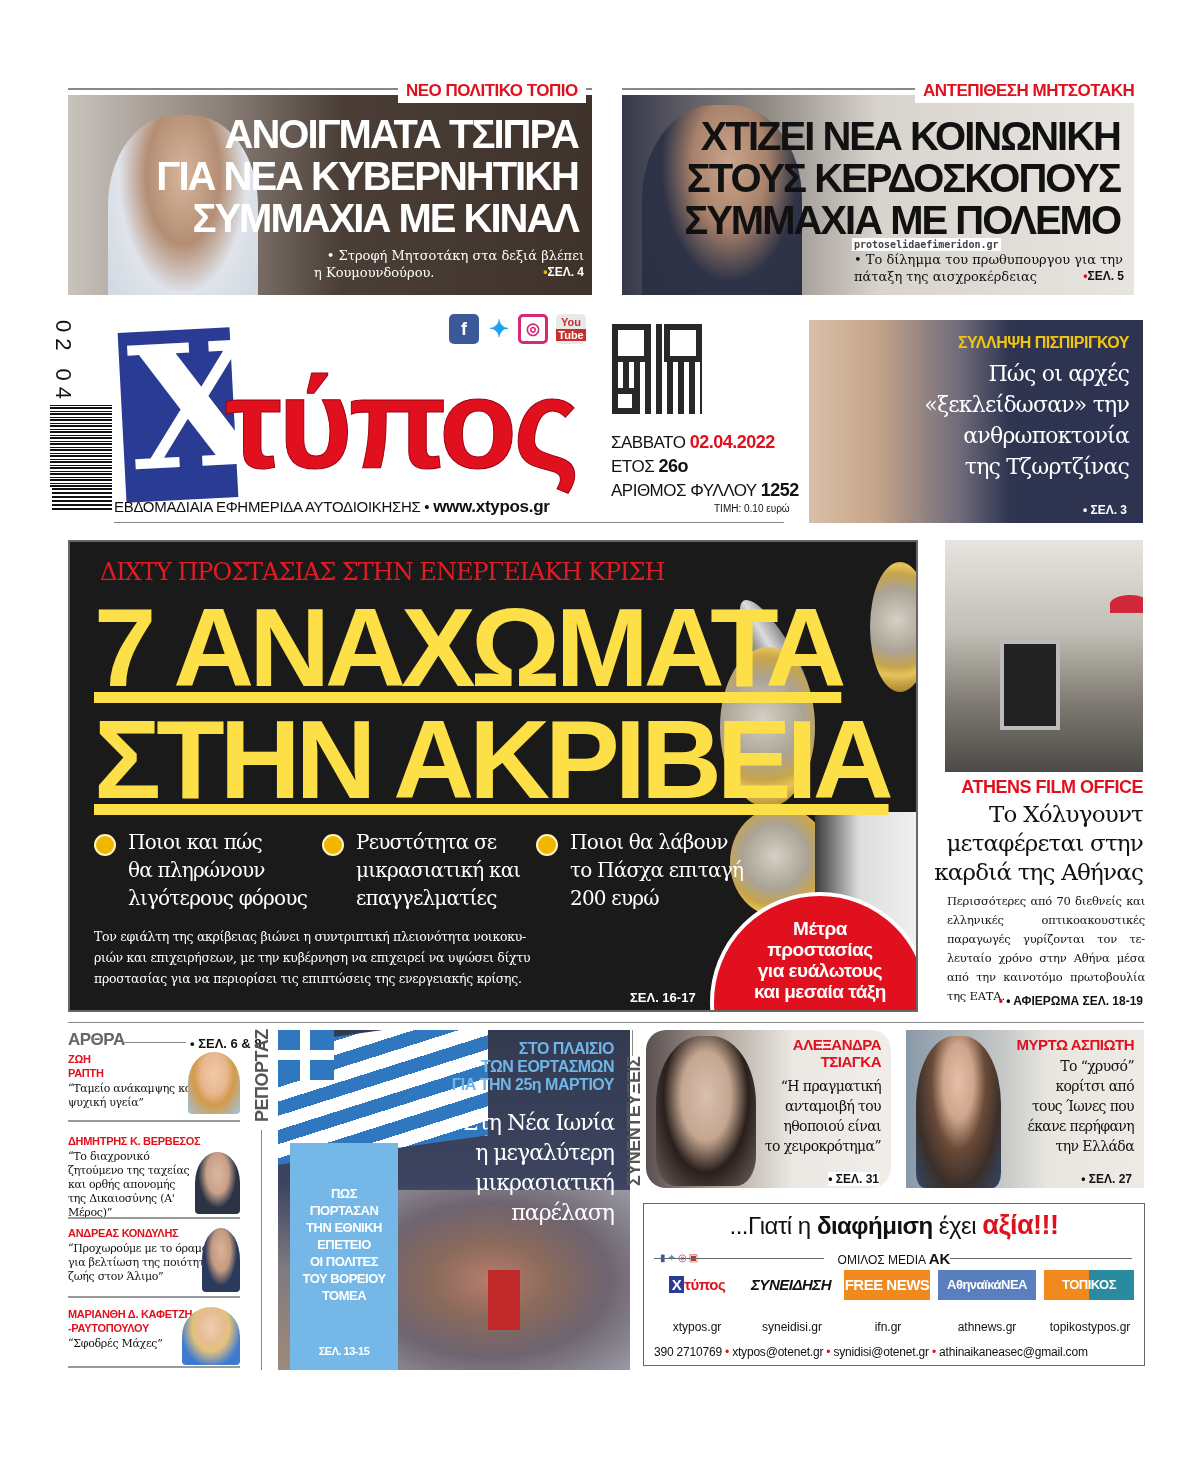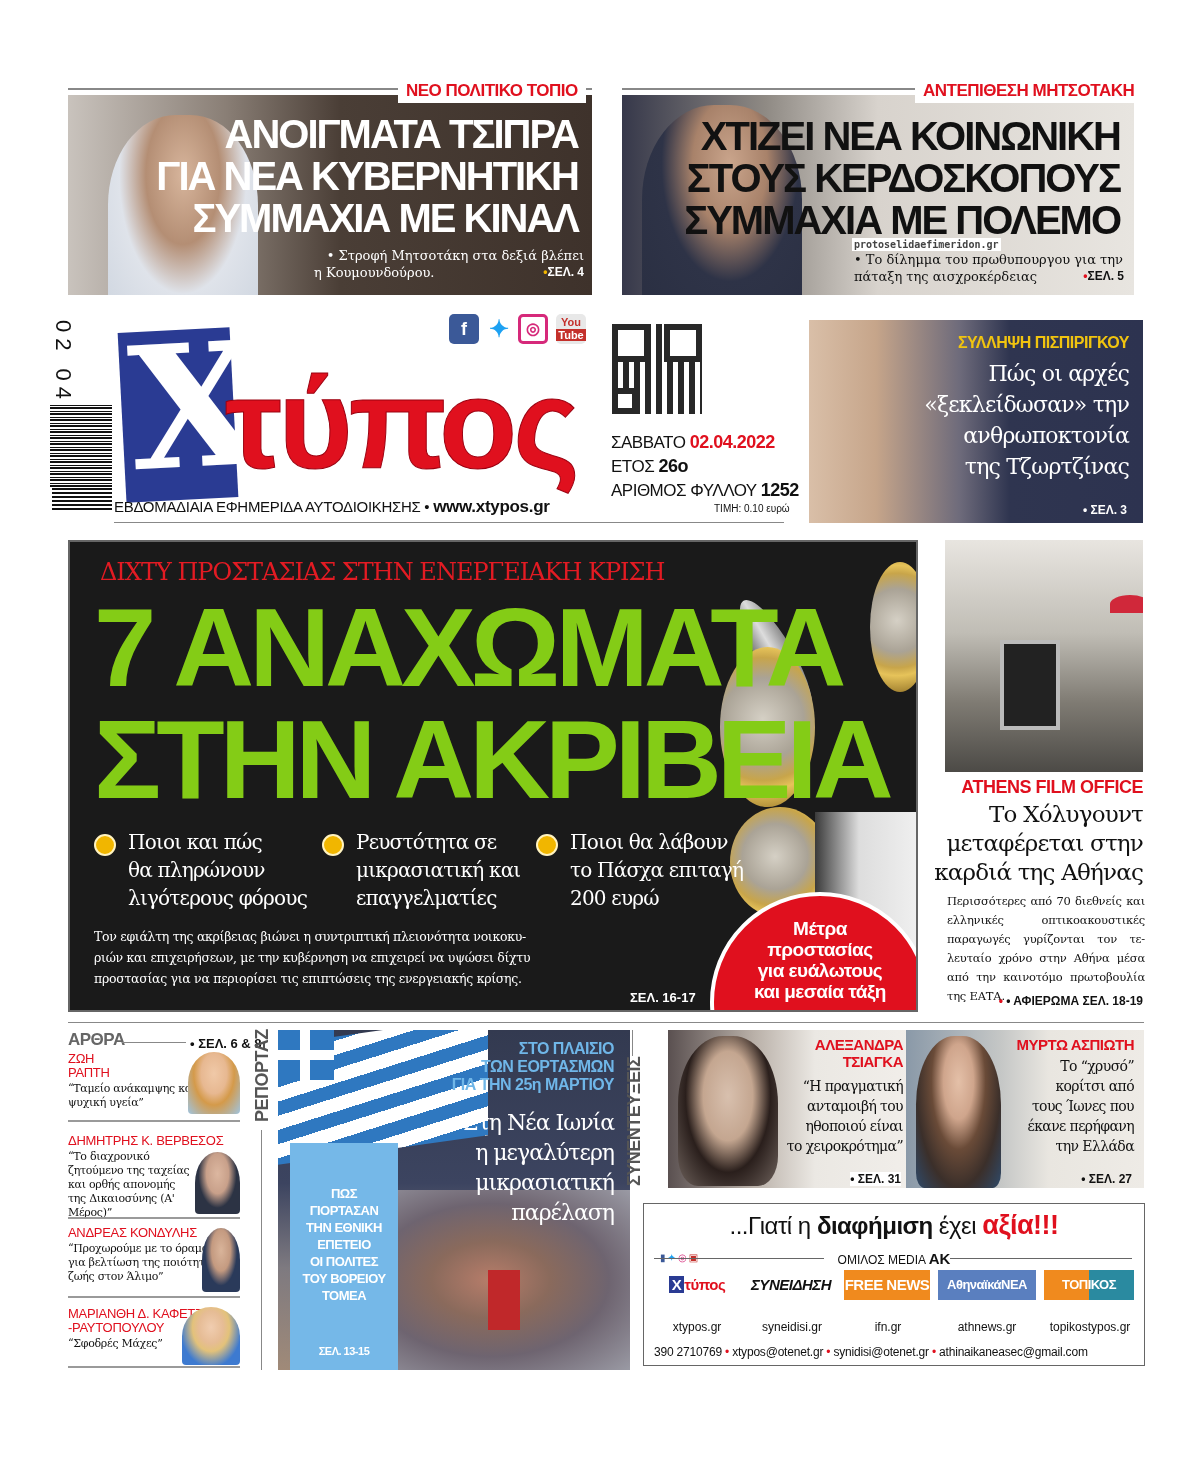--- a/index.html
+++ b/index.html
@@ -38,57 +38,57 @@
   
   .barcode { position: absolute; left: 50px; top: 405px; width: 62px; height: 82px; background: repeating-linear-gradient(0deg, #111 0 2px, #fff 2px 3px, #111 3px 4px, #fff 4px 6px); }
   .vert-date { position: absolute; left: 76px; top: 320px; font-size: 22px; transform: rotate(90deg); transform-origin: left top; white-space: nowrap; letter-spacing: 6px; }
 
   
   .pisp { position: absolute; left: 809px; top: 320px; width: 334px; height: 203px; background: linear-gradient(90deg, #d9bfa8 0%, #c6a58a 20%, #6e6b7b 45%, #2f3550 60%, #2d3350 100%); overflow: hidden; }
 
   
   .lead { position: absolute; left: 68px; top: 540px; width: 850px; height: 472px; background: #1a1a1a; border: 2px solid #666; overflow: hidden; }
   .lead-kicker { position: absolute; left: 30px; top: 16px; color: #e31b23; font-family: "DejaVu Serif", serif; font-size: 24px; letter-spacing: -1px; }
-  .lead-hl { position: absolute; left: 24px; top: 50px; color: #84cc16; font-weight: bold; font-size: 112px; line-height: 112px; letter-spacing: -5px; }
+  .lead-hl { position: absolute; left: 24px; top: 50px; color: #fde047; font-weight: bold; font-size: 112px; line-height: 112px; letter-spacing: -5px; text-decoration: underline; }
   .coin { position: absolute; border-radius: 50%; background: radial-gradient(circle at 45% 45%, #d5d0c5 0%, #aaa396 40%, #c8a54a 60%, #e6c35a 70%, #8a6a22 100%); }
   .bullet { position: absolute; top: 286px; }
   .bullet .b-dot { position: absolute; left: 0; top: 6px; width: 22px; height: 22px; border-radius: 50%; background: #f1b600; border: 2px solid #fff3c0; }
   .bullet .b-text { position: absolute; left: 34px; top: 0; color: #fff; font-family: "DejaVu Serif", serif; font-size: 20px; line-height: 28px; width: 200px; letter-spacing: -0.8px; }
   .lead-body { position: absolute; left: 24px; top: 384px; width: 630px; color: #fff; font-family: "DejaVu Serif", serif; font-size: 12.5px; line-height: 21px; letter-spacing: -0.3px; }
   .lead-sel { position: absolute; left: 560px; top: 448px; color: #fff; font-weight: bold; font-size: 13px; }
   .red-circle { position: absolute; left: 640px; top: 350px; width: 220px; height: 220px; border-radius: 50%; background: #e0101e; border: 4px solid #fff; }
   .red-circle span { position: absolute; left: 0; width: 100%; top: 22px; text-align: center; color: #fff; font-weight: bold; font-size: 19px; line-height: 21px; letter-spacing: -0.5px; }
 
   
   .film-photo { position: absolute; left: 945px; top: 540px; width: 198px; height: 232px; background: linear-gradient(180deg, #e8e5e0 0%, #c0bdb5 40%, #7f7b73 70%, #4c4a46 100%); overflow: hidden; }
   .film-kicker { position: absolute; right: 57px; top: 777px; color: #e0101e; font-weight: bold; font-size: 18px; letter-spacing: -0.5px; }
   .film-hl { position: absolute; right: 57px; top: 800px; text-align: right; font-family: "DejaVu Serif", serif; font-size: 23px; line-height: 29px; letter-spacing: -0.8px; }
   .film-body { position: absolute; left: 947px; top: 892px; width: 198px; font-family: "DejaVu Serif", serif; font-size: 11.5px; line-height: 19px; text-align: justify; letter-spacing: -0.2px; }
   .film-sel { position: absolute; right: 57px; top: 994px; font-weight: bold; font-size: 12px; }
 
   
   .section-title { font-weight: bold; font-size: 17px; color: #666; letter-spacing: -0.5px; }
   .art { position: absolute; left: 68px; width: 172px; }
-  .art .name { color: #e0101e; font-weight: normal; font-size: 13px; line-height: 14px; letter-spacing: -0.3px; }
+  .art .name { color: #e0101e; font-weight: bold; font-size: 11px; line-height: 14px; letter-spacing: -0.3px; }
   .art .quote { font-family: "DejaVu Serif", serif; font-size: 11px; line-height: 14px; letter-spacing: -0.3px; width: 128px; margin-top: 2px; }
   .art .avatar { position: absolute; right: 0; border-radius: 50% 50% 4px 4px; }
   .art-rule { position: absolute; left: 68px; width: 172px; height: 2px; background: #9a9a9a; }
 
   .vert-label { position: absolute; font-weight: bold; font-size: 18px; color: #555; transform: rotate(-90deg); transform-origin: left top; white-space: nowrap; letter-spacing: -0.5px; }
 
   .reportaz { position: absolute; left: 278px; top: 1030px; width: 352px; height: 340px; background: linear-gradient(180deg, #333a50 0%, #3c4460 45%, #7e7a80 70%, #a08a78 100%); overflow: hidden; }
   .flag { position: absolute; left: 0; top: 0; width: 210px; height: 120px; background: repeating-linear-gradient(170deg, #2f78c0 0 14px, #fff 14px 28px); transform: skewY(-8deg); }
   .rep-kicker { position: absolute; right: 16px; top: 10px; color: #6fb6e8; font-weight: bold; font-size: 16px; line-height: 18px; text-align: right; letter-spacing: -0.5px; }
   .rep-hl { position: absolute; right: 16px; top: 78px; color: #fff; font-family: "DejaVu Serif", serif; font-size: 22px; line-height: 30px; text-align: right; letter-spacing: -1px; }
   .rep-box { position: absolute; left: 12px; top: 113px; width: 108px; height: 227px; background: #75b8e8; }
   .rep-box span { position: absolute; left: 0; width: 100%; top: 42px; text-align: center; color: #fff; font-weight: bold; font-size: 13px; line-height: 17px; letter-spacing: -0.5px; }
   .rep-box .rsel { top: 200px; font-size: 11px; }
 
   .interview { position: absolute; top: 1030px; height: 158px; overflow: hidden; }
-  .int1 { left: 668px; width: 245px; background: linear-gradient(90deg, #5a5050 0%, #b9b0a8 35%, #ebe8e3 60%, #f1eeea 100%); }
+  .int1 { left: 646px; width: 245px; background: linear-gradient(90deg, #5a5050 0%, #b9b0a8 35%, #ebe8e3 60%, #f1eeea 100%); border-radius: 20px; }
   .int2 { left: 906px; width: 238px; background: linear-gradient(90deg, #8a99a8 0%, #c5c7c6 40%, #e9e6e0 60%, #eeebe6 100%); }
   .int-name { position: absolute; right: 10px; top: 6px; color: #e0101e; font-weight: bold; font-size: 15px; line-height: 17px; text-align: right; letter-spacing: -0.5px; }
   .int-quote { position: absolute; right: 10px; text-align: right; font-family: "DejaVu Serif", serif; font-size: 14px; line-height: 20px; letter-spacing: -0.6px; }
   .int-sel { position: absolute; right: 12px; bottom: 2px; font-weight: bold; font-size: 12px; }
 
   .ad { position: absolute; left: 643px; top: 1203px; width: 502px; height: 163px; border: 1.5px solid #666; }
   .ad-title { position: absolute; left: 0; width: 100%; top: 6px; text-align: center; font-size: 24px; letter-spacing: -0.5px; }
   .ad-title .ax { color: #e0101e; font-weight: bold; font-size: 27px; }
   .ad-group { position: absolute; left: 0; width: 100%; top: 46px; text-align: center; font-size: 12px; }
   .ad-group b { font-size: 15px; }

